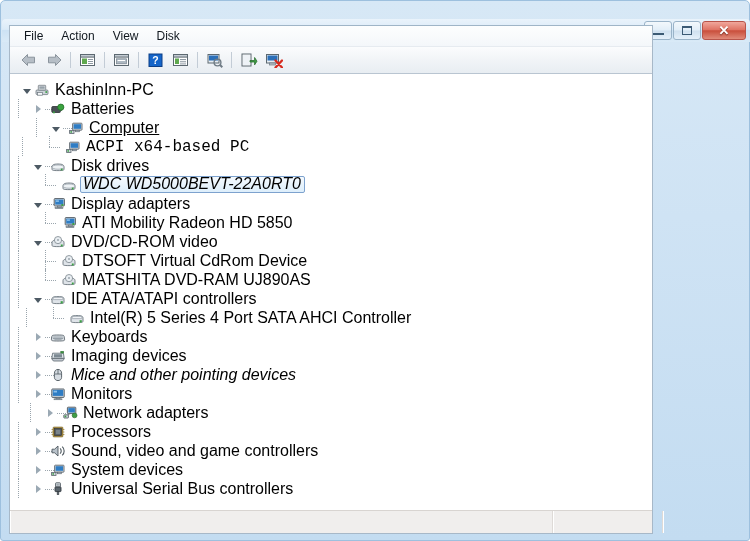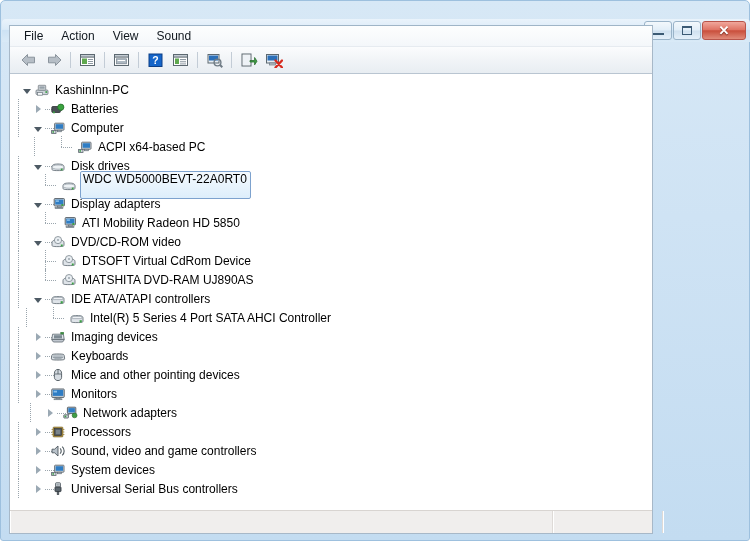--- a/index.html
+++ b/index.html
@@ -157,30 +157,31 @@
   }
   .node {
     display: flex;
     align-items: center;
     height: 19px;
     position: relative;
     white-space: nowrap;
     cursor: default;
   }
   .node-label {
-    font-size: 12px;
+    font-size: 16px;
     color: #000000;
     padding: 1px 3px 1px 2px;
     line-height: 14px;
   }
   .node.selected .node-label {
     background: linear-gradient(to bottom, #f5fafe 0%, #ddeefb 100%);
     border: 1px solid #7da2ce;
     border-radius: 2px;
-    padding: 0px 3px 12px 2px;
+    padding: 0px 3px 1px 2px;
+    font-style: italic;
   }
   .twisty {
     width: 16px; height: 16px;
     flex: 0 0 auto;
     display: flex; align-items: center; justify-content: center;
     position: relative;
   }
   .twisty.collapsed::before {
     content: "";
     display: block;
@@ -284,21 +285,21 @@
       </div>
     </div>
   </div>
 
   <div id="client">
 
     <div id="menu-bar">
       <div class="menu-item">File</div>
       <div class="menu-item">Action</div>
       <div class="menu-item">View</div>
-      <div class="menu-item">Sound</div>
+      <div class="menu-item">Disk</div>
     </div>
 
     <div id="toolbar">
 
       <div class="tb-btn">
         <svg width="18" height="16" viewBox="0 0 18 16">
           <path d="M7.5 2.5 L2 8 L7.5 13.5 L7.5 10.8 L14.5 10.8 L14.5 5.2 L7.5 5.2 Z" fill="#b6bec6" stroke="#8b949d" stroke-width="1"></path>
         </svg>
       </div>
       <div class="tb-btn">
@@ -399,34 +400,34 @@
           <span class="twisty collapsed"></span>
           <span class="dotline h" style="width: 5px;"></span>
           <span class="dev-icon"><svg width="16" height="16" viewBox="0 0 16 16">
               <rect x="1.8" y="5.5" width="8.6" height="6" rx="1" fill="#4a4f55" stroke="#2d3136" stroke-width="0.8"></rect>
               <rect x="10.4" y="7.2" width="1.6" height="2.6" fill="#4a4f55"></rect>
               <circle cx="10.8" cy="6.2" r="3.1" fill="#3aa33f" stroke="#25702a" stroke-width="0.8"></circle>
               <rect x="3" y="10.5" width="1.8" height="1.8" fill="#3ca045"></rect>
             </svg></span>
           <span class="node-label">Batteries</span>
         </div>
-        <div class="node" style="padding-left: 8px;">
+        <div class="node" style="padding-left: 26px; text-decoration: underline;">
           <span class="spacer v"></span>
           <span class="twisty expanded"></span>
           <span class="dotline h" style="width: 5px;"></span>
           <span class="dev-icon"><svg width="16" height="16" viewBox="0 0 16 16">
               <rect x="4.6" y="3.2" width="9.4" height="7" rx="0.7" fill="#cfd6dc" stroke="#5b656d" stroke-width="0.9"></rect>
               <rect x="5.6" y="4.2" width="7.4" height="4.6" fill="#2f7dc4"></rect>
               <rect x="7.4" y="10.2" width="4" height="1.6" fill="#b5bec6" stroke="#5b656d" stroke-width="0.6"></rect>
               <rect x="1.6" y="10.4" width="4.4" height="3" fill="#cfd6dc" stroke="#5b656d" stroke-width="0.8"></rect>
               <rect x="2.4" y="11.2" width="1.6" height="1.5" fill="#3ca045"></rect>
             </svg></span>
           <span class="node-label">Computer</span>
         </div>
-        <div class="node" style="padding-left: 24px;">
+        <div class="node" style="padding-left: 12px; font-family: Liberation Mono, monospace;">
           <span class="spacer v"></span>
           <span class="spacer" style="width: 16px;"></span>
           <span style="position: relative; width: 16px; height: 16px; flex: 0 0 auto;">
             <span style="position:absolute;left:0;top:-3px;width:1px;height:11px;background:repeating-linear-gradient(to bottom,#9aa5ad 0 1px,transparent 1px 2px);"></span>
             <span style="position:absolute;left:0;top:8px;width:12px;height:1px;background:repeating-linear-gradient(to right,#9aa5ad 0 1px,transparent 1px 2px);"></span>
           </span>
           <span class="dev-icon"><svg width="16" height="16" viewBox="0 0 16 16">
               <rect x="4.6" y="3.2" width="9.4" height="7" rx="0.7" fill="#cfd6dc" stroke="#5b656d" stroke-width="0.9"></rect>
               <rect x="5.6" y="4.2" width="7.4" height="4.6" fill="#2f7dc4"></rect>
               <rect x="7.4" y="10.2" width="4" height="1.6" fill="#b5bec6" stroke="#5b656d" stroke-width="0.6"></rect>
@@ -556,40 +557,40 @@
               <rect x="3.2" y="6.4" width="9.6" height="2.2" rx="0.5" fill="#f0f3f6" stroke="#8a949c" stroke-width="0.6"></rect>
               <rect x="10.6" y="10.2" width="2.2" height="2.2" fill="#3ca045"></rect>
             </svg></span>
           <span class="node-label">Intel(R) 5 Series 4 Port SATA AHCI Controller</span>
         </div>
         <div class="node" style="padding-left: 8px;">
           <span class="spacer v"></span>
           <span class="twisty collapsed"></span>
           <span class="dotline h" style="width: 5px;"></span>
           <span class="dev-icon"><svg width="16" height="16" viewBox="0 0 16 16">
+              <path d="M1.8 7.6 C1.8 6.4 2.6 6 8 6 C13.4 6 14.2 6.4 14.2 7.6 L14.6 10.8 C14.6 11.8 13 12 8 12 C3 12 1.4 11.8 1.4 10.8 Z" fill="#d9dfe4" stroke="#5b656d" stroke-width="0.9"></path>
+              <rect x="3.2" y="7.6" width="9.6" height="0.9" fill="#8f99a1"></rect>
+              <rect x="3" y="9" width="10" height="0.9" fill="#8f99a1"></rect>
+              <rect x="4.4" y="10.3" width="7.2" height="0.9" fill="#8f99a1"></rect>
+            </svg></span>
+          <span class="node-label">Keyboards</span>
+        </div>
+        <div class="node" style="padding-left: 8px;">
+          <span class="spacer v"></span>
+          <span class="twisty collapsed"></span>
+          <span class="dotline h" style="width: 5px;"></span>
+          <span class="dev-icon"><svg width="16" height="16" viewBox="0 0 16 16">
               <path d="M1.6 10.6 L14.4 10.6 L12.6 13 L3.4 13 Z" fill="#c8d0d7" stroke="#5b656d" stroke-width="0.8"></path>
               <path d="M2.6 5.2 L13.4 5.2 L14.2 10.3 L1.8 10.3 Z" fill="#dde3e8" stroke="#5b656d" stroke-width="0.8"></path>
               <rect x="4" y="6.2" width="8" height="3.2" fill="#7d8a93"></rect>
               <rect x="10.8" y="3.4" width="2.8" height="1.6" fill="#3f9e45" stroke="#2c6f30" stroke-width="0.6"></rect>
             </svg></span>
           <span class="node-label">Imaging devices</span>
         </div>
-        <div class="node" style="padding-left: 8px;">
-          <span class="spacer v"></span>
-          <span class="twisty collapsed"></span>
-          <span class="dotline h" style="width: 5px;"></span>
-          <span class="dev-icon"><svg width="16" height="16" viewBox="0 0 16 16">
-              <path d="M1.8 7.6 C1.8 6.4 2.6 6 8 6 C13.4 6 14.2 6.4 14.2 7.6 L14.6 10.8 C14.6 11.8 13 12 8 12 C3 12 1.4 11.8 1.4 10.8 Z" fill="#d9dfe4" stroke="#5b656d" stroke-width="0.9"></path>
-              <rect x="3.2" y="7.6" width="9.6" height="0.9" fill="#8f99a1"></rect>
-              <rect x="3" y="9" width="10" height="0.9" fill="#8f99a1"></rect>
-              <rect x="4.4" y="10.3" width="7.2" height="0.9" fill="#8f99a1"></rect>
-            </svg></span>
-          <span class="node-label">Keyboards</span>
-        </div>
-        <div class="node" style="padding-left: 8px;">
+        <div class="node" style="padding-left: 8px; font-style: italic;">
           <span class="spacer v"></span>
           <span class="twisty collapsed"></span>
           <span class="dotline h" style="width: 5px;"></span>
           <span class="dev-icon"><svg width="16" height="16" viewBox="0 0 16 16">
               <path d="M8 2.4 C10.4 2.4 11.6 4.2 11.6 6.6 L11.6 10.4 C11.6 12.2 10 13.6 8 13.6 C6 13.6 4.4 12.2 4.4 10.4 L4.4 6.6 C4.4 4.2 5.6 2.4 8 2.4 Z" fill="#d6dce2" stroke="#4e585f" stroke-width="0.9"></path>
               <line x1="8" y1="2.6" x2="8" y2="7" stroke="#4e585f" stroke-width="0.8"></line>
               <line x1="4.5" y1="7" x2="11.5" y2="7" stroke="#4e585f" stroke-width="0.8"></line>
             </svg></span>
           <span class="node-label">Mice and other pointing devices</span>
         </div>

